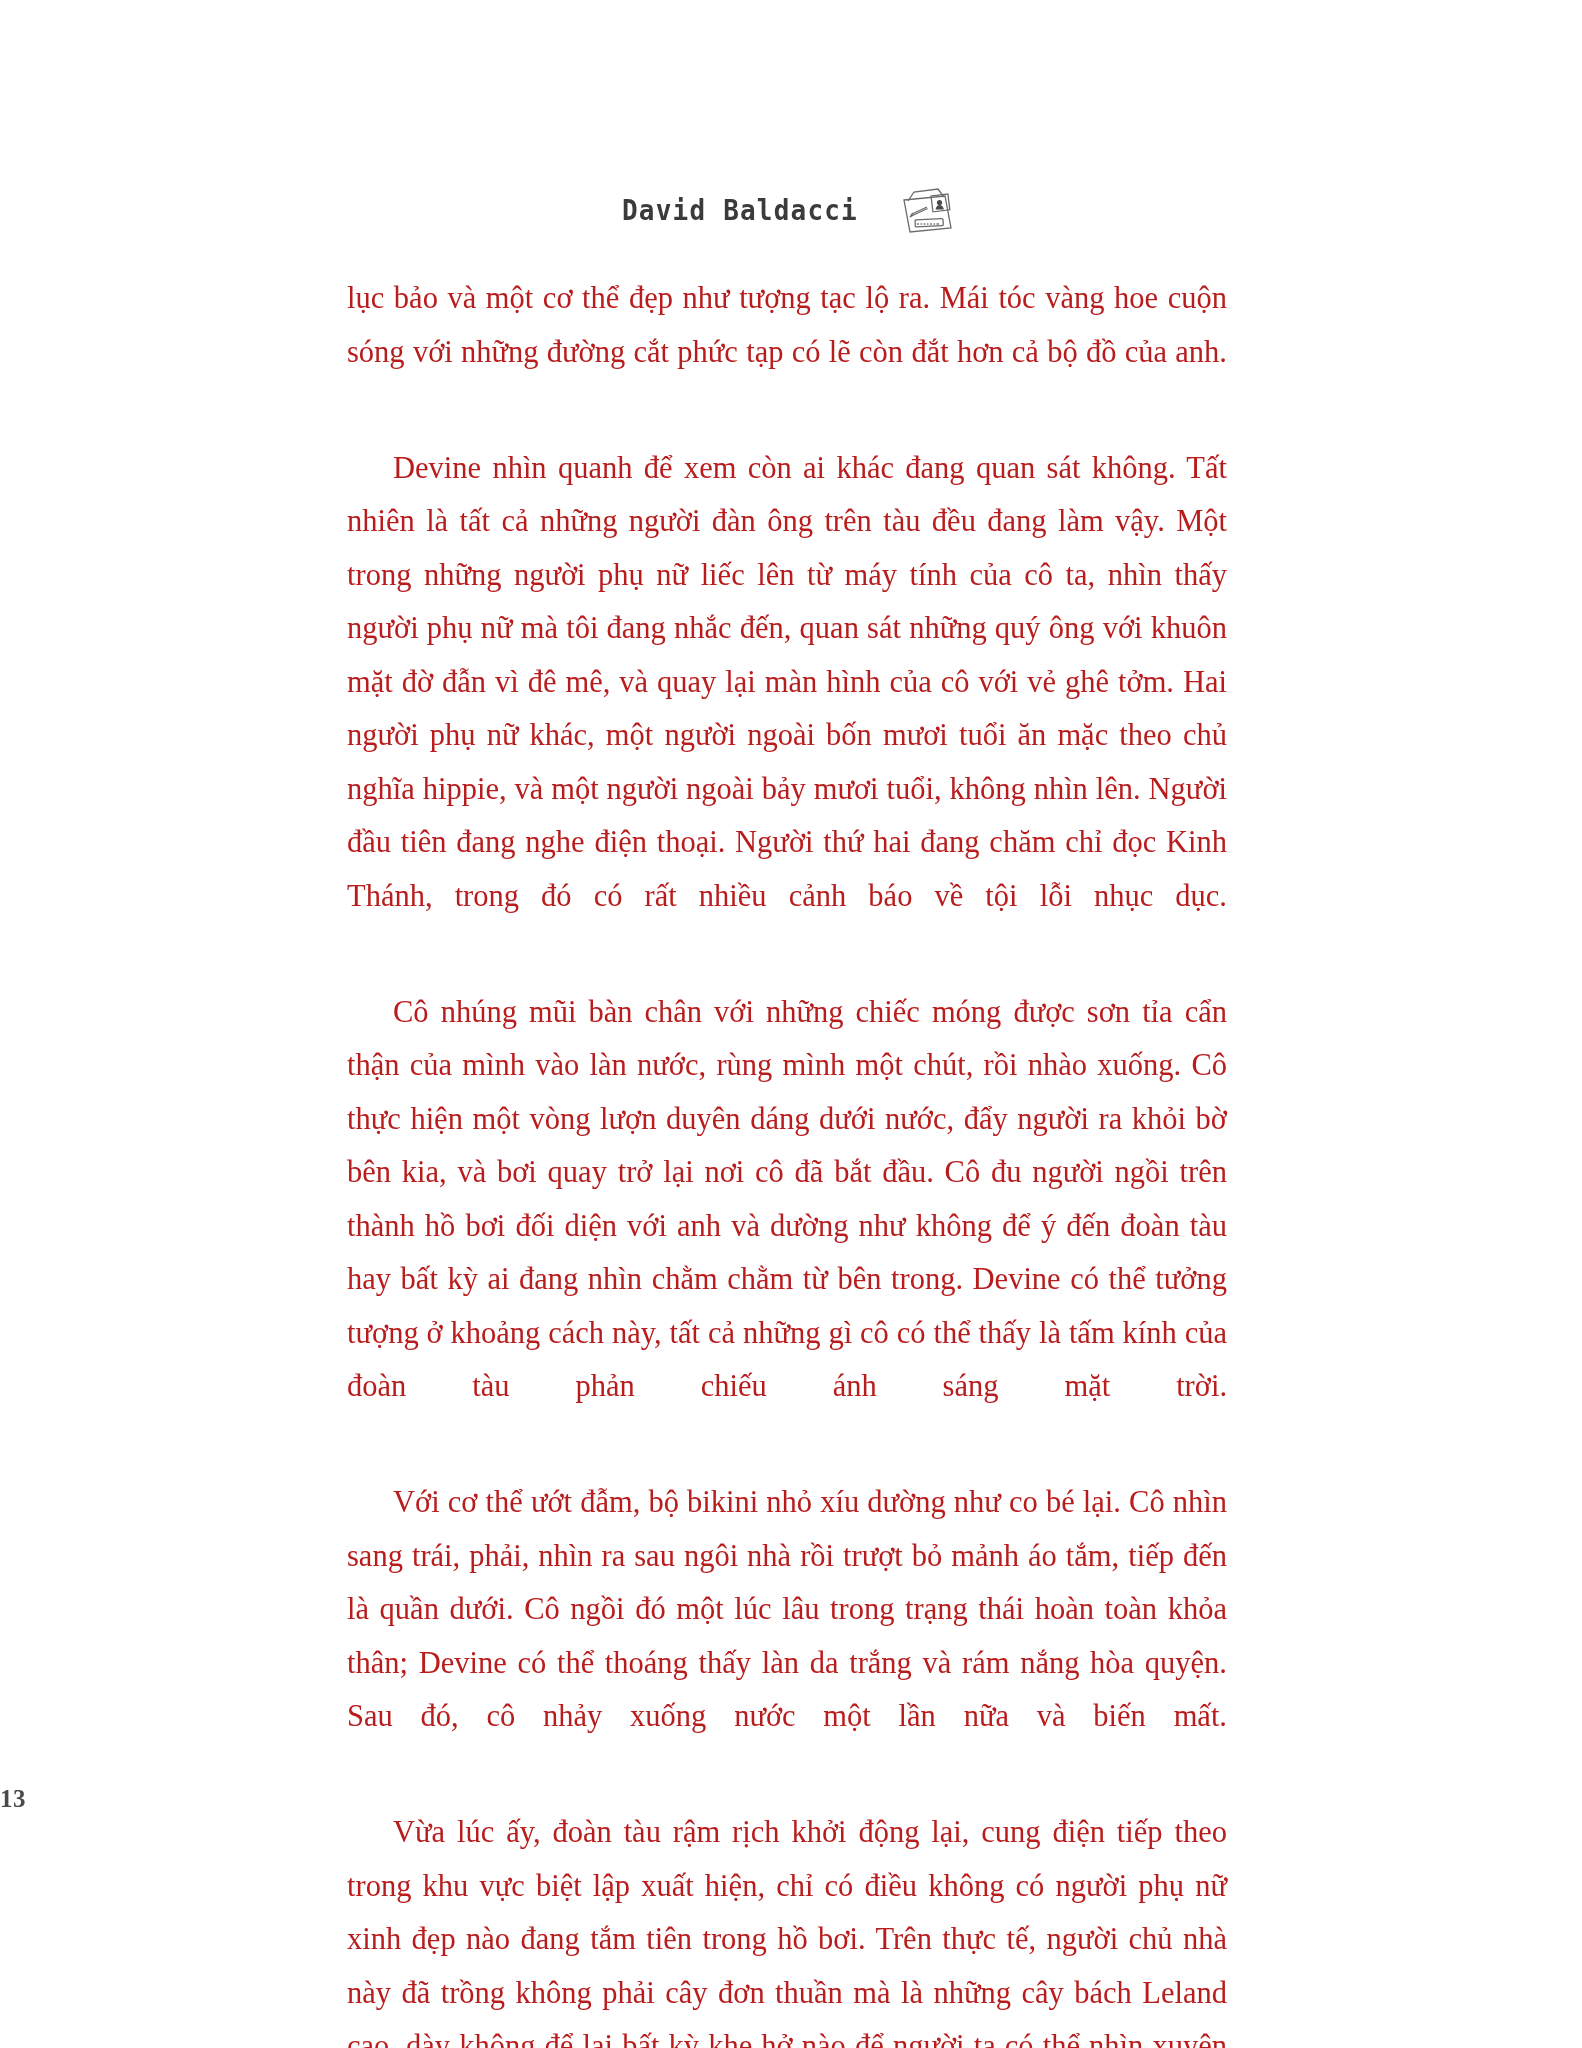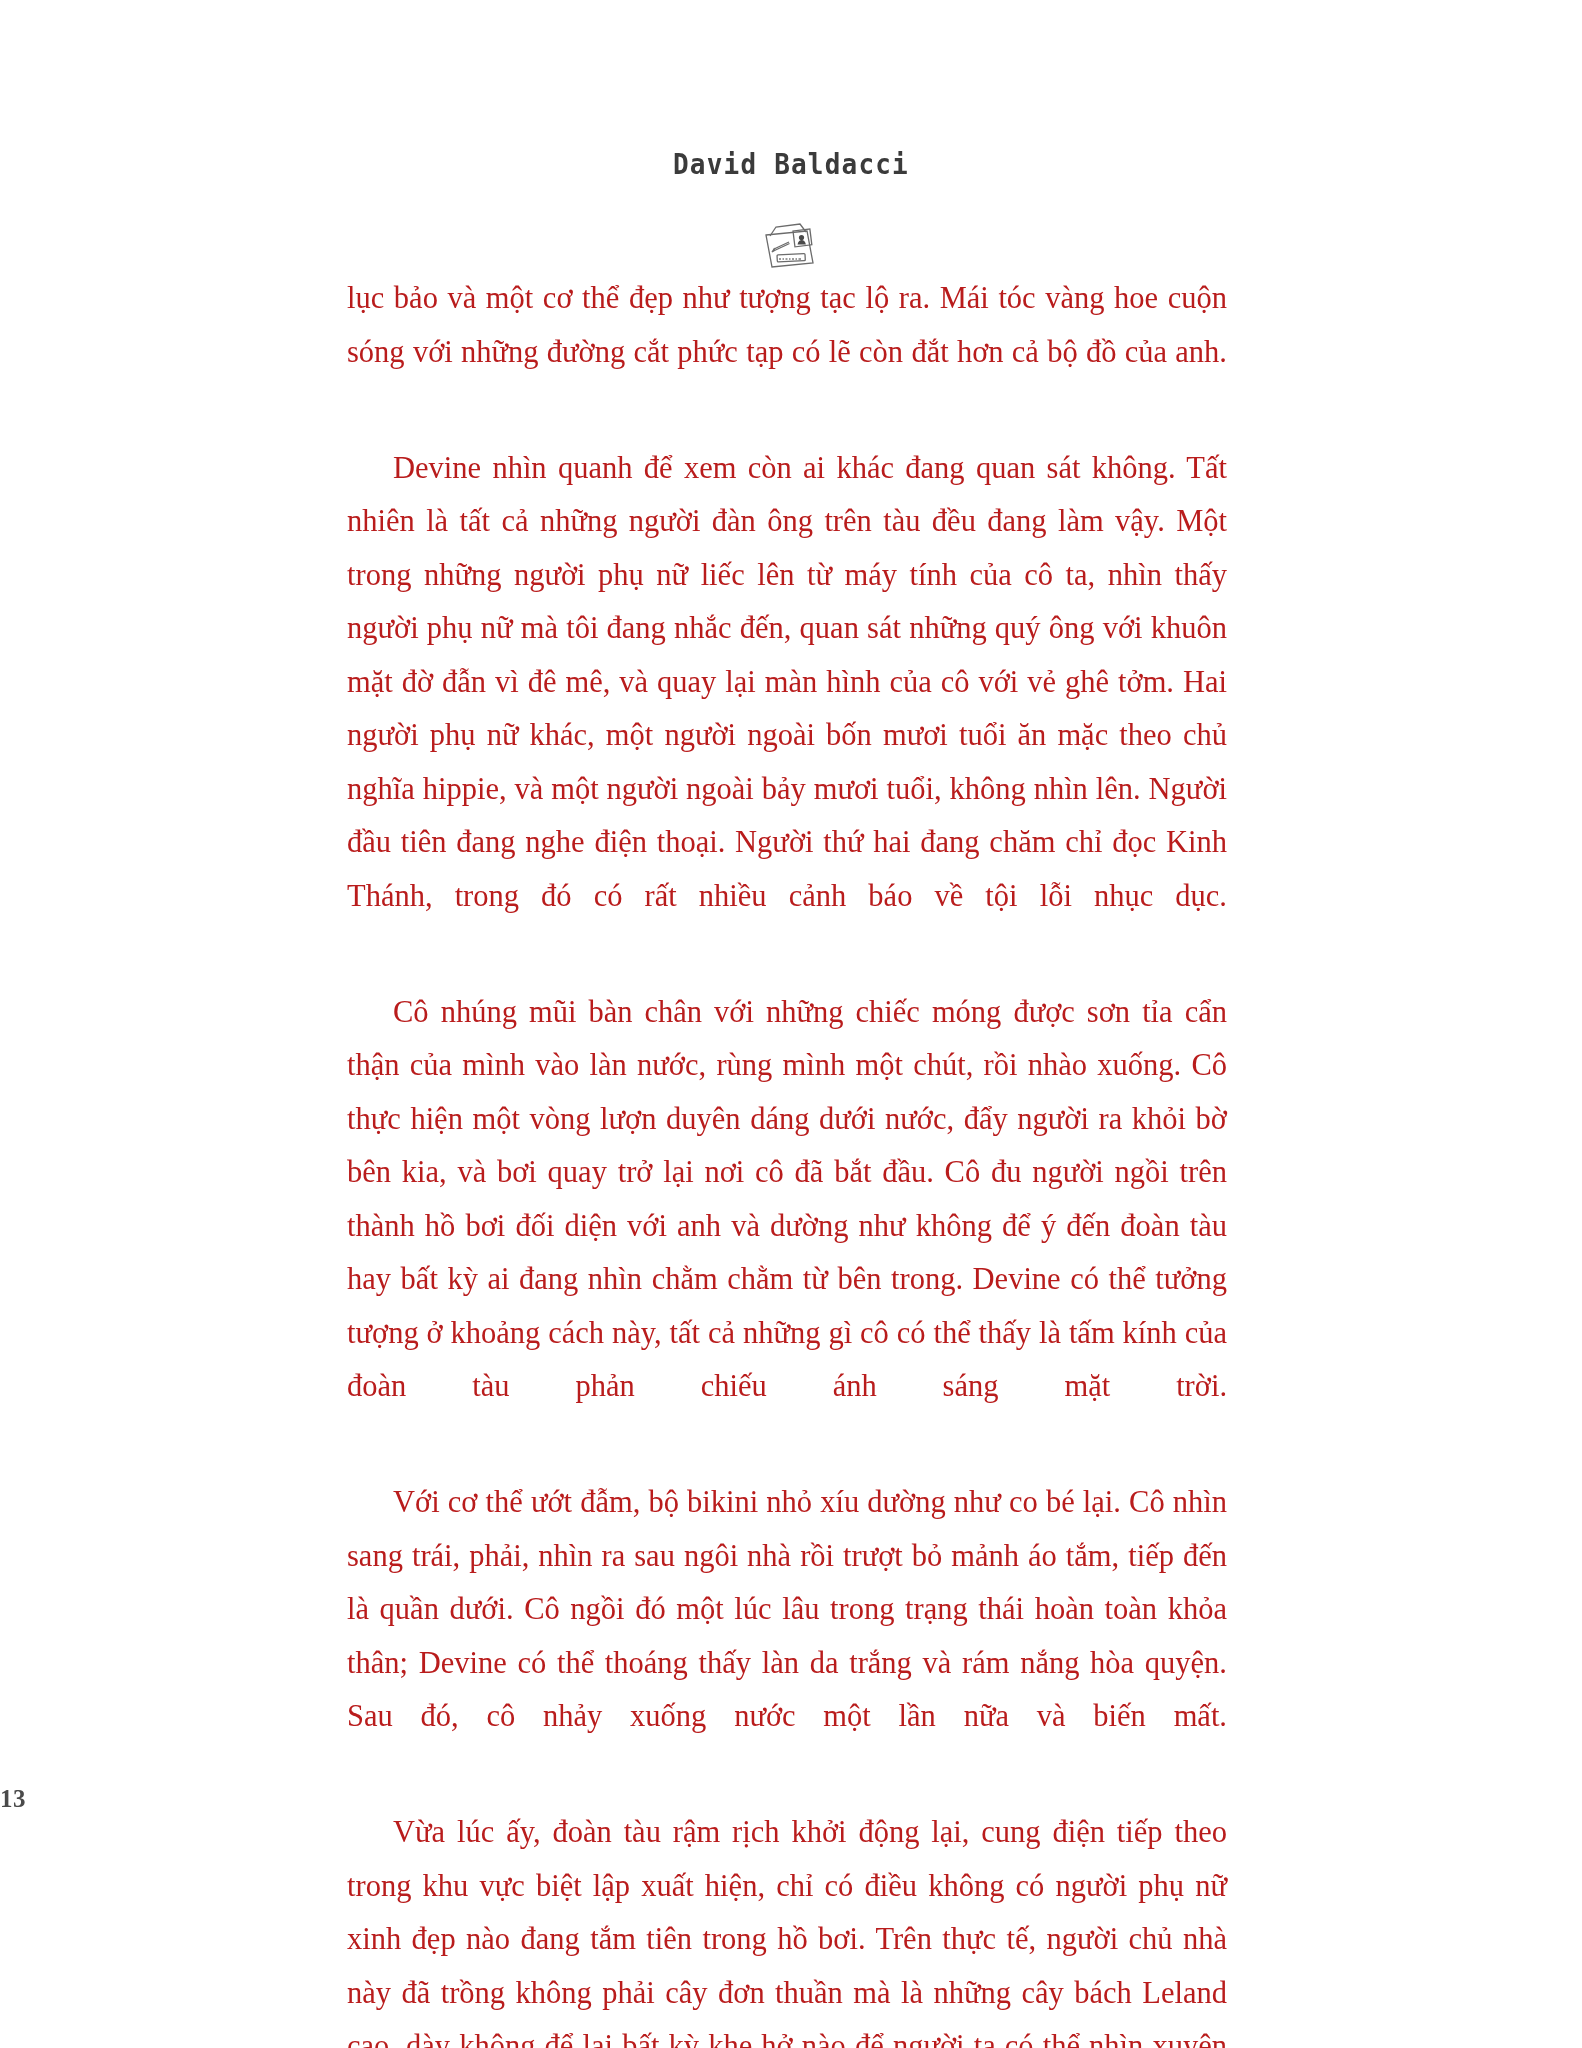--- a/index.html
+++ b/index.html
@@ -21,21 +21,20 @@
   .running-header {
     position: absolute;
     top: 180px;
     left: 0;
     width: 100%;
     display: flex;
     align-items: center;
     justify-content: center;
     gap: 40px;
     height: 60px;
-    flex-direction: column;
   }
 
   .author-name {
     font-family: "DejaVu Sans Mono", monospace;
     font-size: 26px;
     font-weight: 700;
     letter-spacing: 1.2px;
     color: #3b3b3b;
     transform: scaleY(1.06);
     white-space: nowrap;

